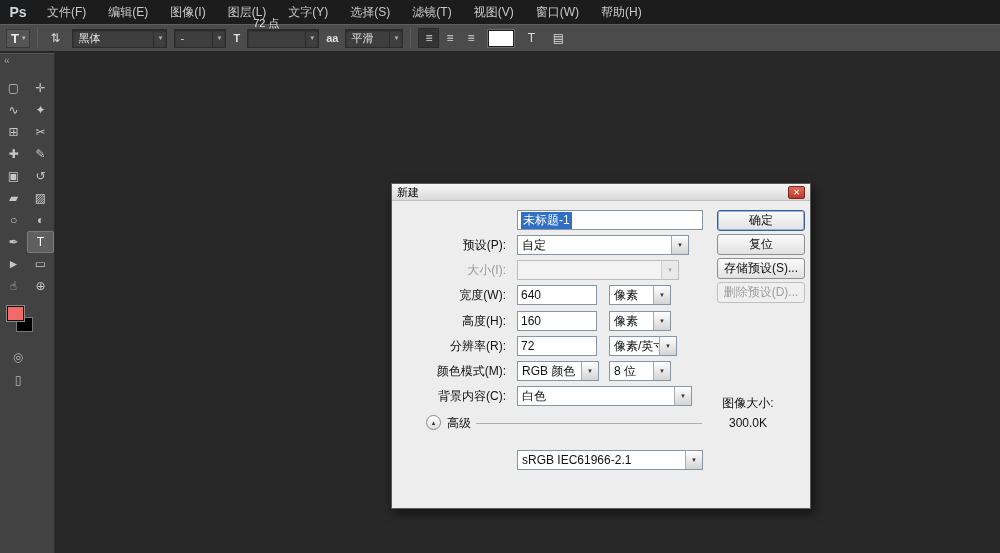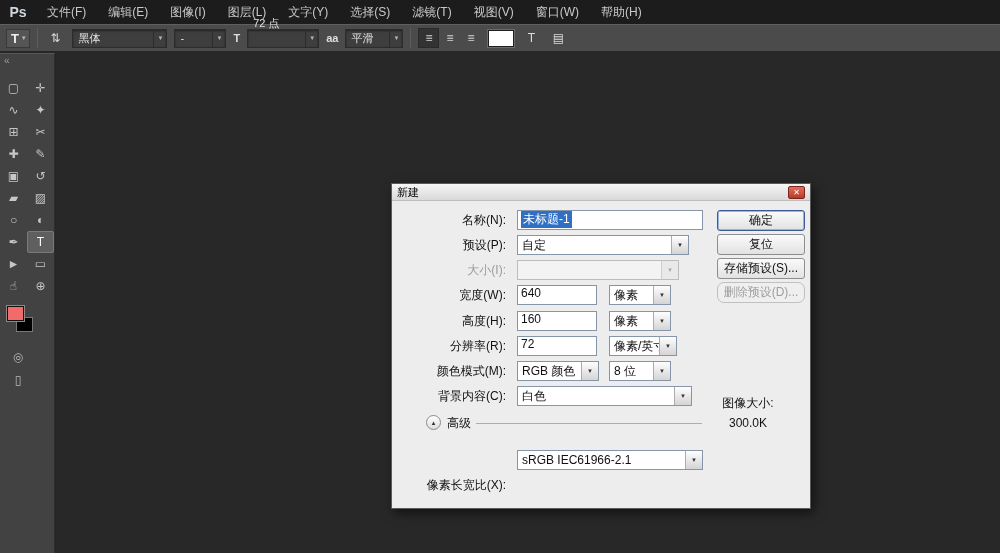--- a/index.html
+++ b/index.html
@@ -74,34 +74,34 @@
     display: flex; align-items: center; padding: 0 5px;
   }
   .dtitle { font-size: 11px; color: #000; }
   .close {
     margin-left: auto; width: 17px; height: 13px;
     background: linear-gradient(#e0705f, #b93a28); border: 1px solid #7d2418; border-radius: 2px;
     color: #fff; font-size: 8px; line-height: 11px; text-align: center; font-weight: bold;
   }
   .dlabel { position: absolute; left: 0; width: 120px; text-align: right; line-height: 20px; padding-right: 6px; white-space: nowrap; }
   .dlabel.disabled { color: #9b9b9b; }
-  .dinput { position: absolute; height: 20px; background: #fff; border: 1px solid #8696a8; display: flex; align-items: flex-start; padding: 0 3px; }
+  .dinput { position: absolute; height: 20px; background: #fff; border: 1px solid #8696a8; display: flex; align-items: center; padding: 0 3px; }
   .sel { background: #2f6fc4; color: #fff; padding: 0 2px; }
   .dcombo { position: absolute; height: 20px; background: #fff; border: 1px solid #8696a8; display: flex; align-items: stretch; }
   .dcombo .val { flex: 1; display: flex; align-items: center; padding: 3px 4px; white-space: nowrap; overflow: hidden; }
   .dcombo .arr { width: 17px; background: linear-gradient(#fefefe, #d4d4d4); border-left: 1px solid #acacac; display: flex; align-items: center; justify-content: center; font-size: 6px; color: #333; }
   .dcombo.disabled { background: #f3f3f3; border-color: #bcbcbc; }
   .dcombo.disabled .arr { background: #e9e9e9; color: #aaa; border-left-color: #cfcfcf; }
   .dbtn {
     position: absolute; left: 325px; width: 88px; height: 21px;
     display: flex; align-items: center; justify-content: center;
     background: linear-gradient(#fafafa, #e2e2e2); border: 1px solid #8e8e8e; border-radius: 3px;
   }
   .dbtn.default { border-color: #3c5a94; box-shadow: 0 0 0 1px #9ab4dd inset; }
-  .dbtn.disabled { color: #9e9e9e; border-color: #c0c0c0; background: #efefef; border-radius: 7px; }
+  .dbtn.disabled { color: #9e9e9e; border-color: #c0c0c0; background: #efefef; }
   .adv-btn { position: absolute; width: 15px; height: 15px; border: 1px solid #8a8a8a; border-radius: 50%; background: linear-gradient(#fff, #ddd); display: flex; align-items: center; justify-content: center; font-size: 7px; color: #333; }
   .adv-label { position: absolute; line-height: 18px; }
   .adv-line { position: absolute; height: 1px; background: #adadad; }
   .imgsize-label, .imgsize-value { position: absolute; left: 310px; width: 92px; text-align: center; }
 </style>
 </head>
 <body>
 
 <div class="menubar">
   <div class="logo">Ps</div>
@@ -188,21 +188,20 @@
     <div class="tb-mini">▯</div>
   </div>
 </div>
 
 <div class="dialog">
   <div class="titlebar">
     <span class="dtitle">新建</span>
     <div class="close">✕</div>
   </div>
 
-  <span class="dlabel" style="top:26px">名称(N):</span>
   <div class="dinput" style="top:26px;left:125px;width:186px">
     <span class="sel">未标题-1</span>
   </div>
 
   <span class="dlabel" style="top:51px">预设(P):</span>
   <div class="dcombo" style="top:51px;left:125px;width:172px">
     <span class="val">自定</span>
     <span class="arr">▼</span>
   </div>
 
@@ -259,21 +258,20 @@
     <span>▴</span>
   </div>
   <span class="adv-label" style="top:230px;left:55px">高级</span>
   <div class="adv-line" style="top:239px;left:84px;width:226px"></div>
 
   <div class="dcombo" style="top:266px;left:125px;width:186px">
     <span class="val">sRGB IEC61966-2.1</span>
     <span class="arr">▼</span>
   </div>
 
-  <span class="dlabel" style="top:291px">像素长宽比(X):</span>
 
   <div class="dbtn default" style="top:26px">确定</div>
   <div class="dbtn" style="top:50px">复位</div>
   <div class="dbtn" style="top:74px">存储预设(S)...</div>
   <div class="dbtn disabled" style="top:98px">删除预设(D)...</div>
 
   <div class="imgsize-label" style="top:211px">图像大小:</div>
   <div class="imgsize-value" style="top:232px">300.0K</div>
 </div>
 

